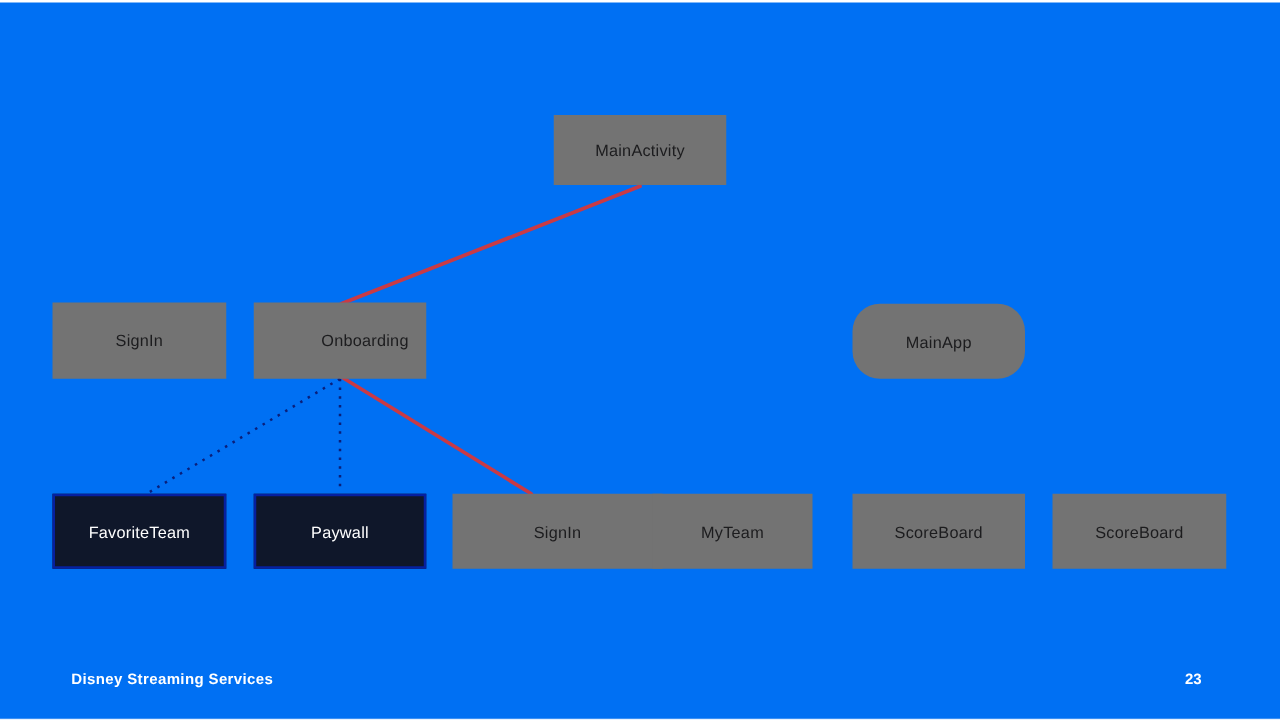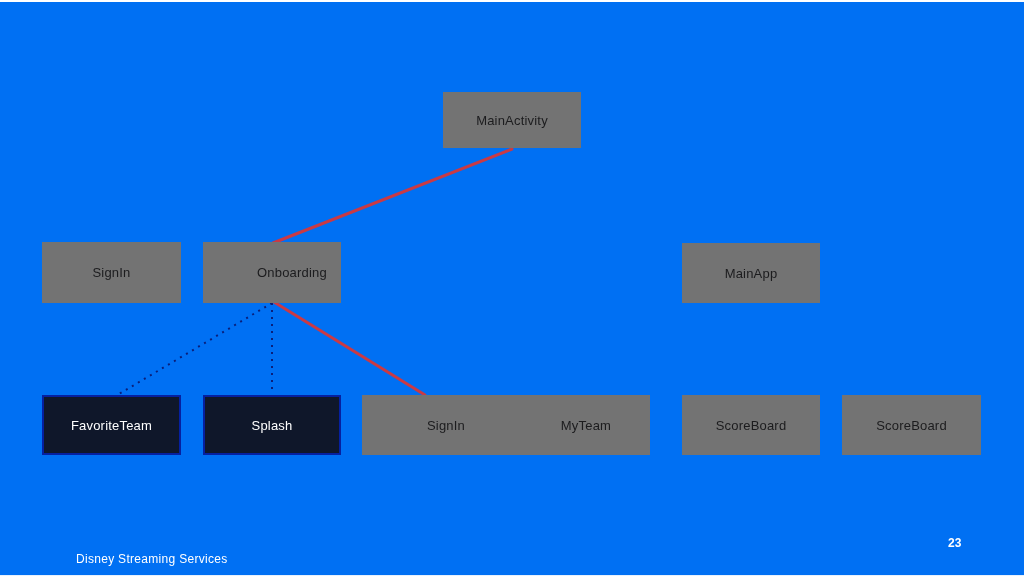--- a/index.html
+++ b/index.html
@@ -33,33 +33,32 @@
   .node.dark {
     background: #0f172a;
     border: 2px solid #0620a0;
     color: #ffffff;
   }
 
   
   #n-main-activity { left: 443px; top: 92px;  width: 138px; height: 56px; }
   #n-splash        { left: 42px;  top: 242px; width: 139px; height: 61px; }
   #n-onboarding    { left: 203px; top: 242px; width: 138px; height: 61px; padding-left: 40px; }
-  #n-main-app      { left: 682px; top: 243px; width: 138px; height: 60px; }
+  #n-main-app      { left: 682px; top: 243px; width: 138px; height: 60px; border-radius: 22px; }
   #n-favorite-team { left: 42px;  top: 395px; width: 139px; height: 60px; }
   #n-paywall       { left: 203px; top: 395px; width: 138px; height: 60px; }
   #n-sign-in       { left: 362px; top: 395px; width: 168px; height: 60px; }
   #n-my-team       { left: 522px; top: 395px; width: 128px; height: 60px; }
   #n-scoreboard-1  { left: 682px; top: 395px; width: 138px; height: 60px; }
   #n-scoreboard-2  { left: 842px; top: 395px; width: 139px; height: 60px; }
 
   .footer-brand {
-    position: absolute; left: 76px; top: 536px;
-    color: #ffffff; font-size: 12px; font-weight: normal;
+    position: absolute; left: 57px; top: 536px;
+    color: #ffffff; font-size: 12px; font-weight: bold;
     letter-spacing: 0.3px;
-    margin-top: 16px;
   }
   .page-number {
     position: absolute; left: 948px; top: 536px; width: 32px;
     color: #ffffff; font-size: 12px; font-weight: bold;
     text-align: left;
   }
 </style>
 </head>
 <body>
 
@@ -76,21 +75,21 @@
 <div id="n-main-activity" class="node">MainActivity</div>
 
 <div id="n-splash" class="node">SignIn</div>
 
 <div id="n-onboarding" class="node">Onboarding</div>
 
 <div id="n-main-app" class="node">MainApp</div>
 
 <div id="n-favorite-team" class="node dark">FavoriteTeam</div>
 
-<div id="n-paywall" class="node dark">Splash</div>
+<div id="n-paywall" class="node dark">Paywall</div>
 
 <div id="n-sign-in" class="node">SignIn</div>
 
 <div id="n-my-team" class="node">MyTeam</div>
 
 <div id="n-scoreboard-1" class="node">ScoreBoard</div>
 
 <div id="n-scoreboard-2" class="node">ScoreBoard</div>
 
 <div class="footer-brand">Disney Streaming Services</div>

